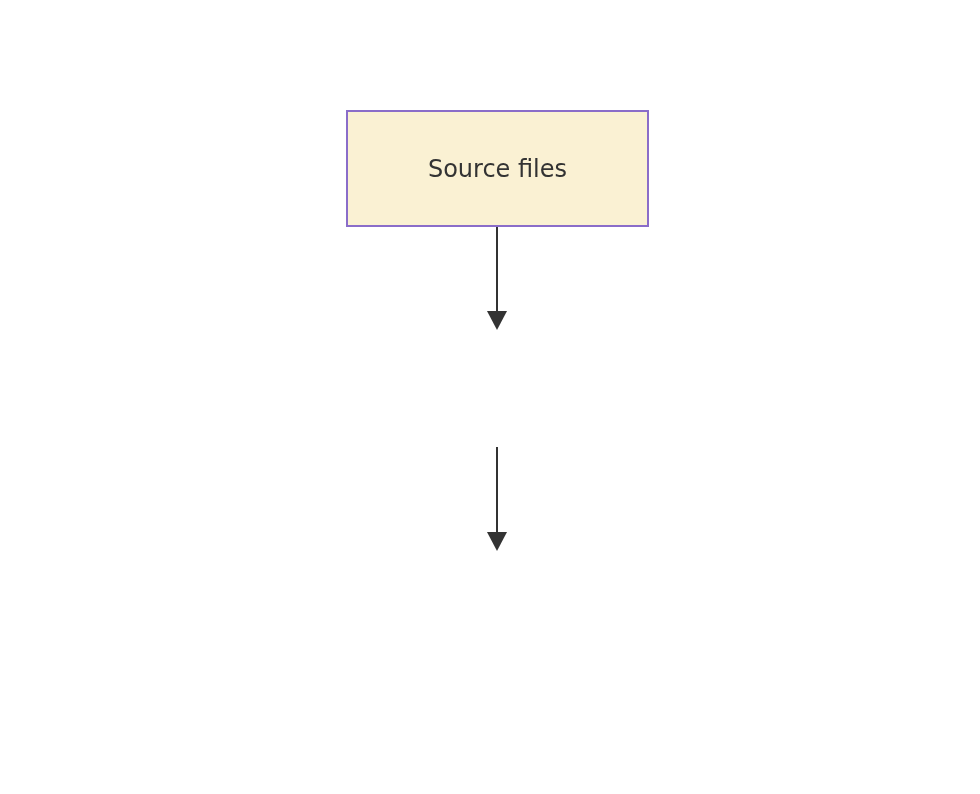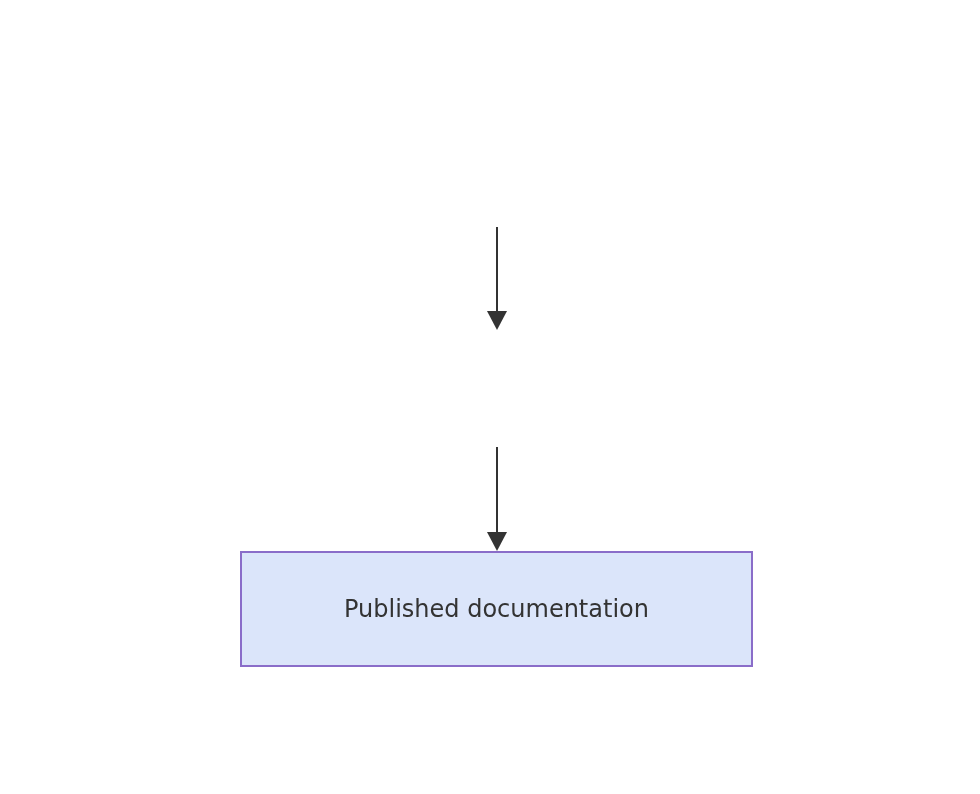--- a/index.html
+++ b/index.html
@@ -47,19 +47,19 @@
     <g>
       <line x1="497" y1="227" x2="497" y2="314" stroke-width="2" stroke="#333333"></line>
       <polygon points="487,311 507,311 497,330" fill="#333333"></polygon>
     </g>
     <g>
       <line x1="497" y1="447" x2="497" y2="535" stroke-width="2" stroke="#333333"></line>
       <polygon points="487,532 507,532 497,551" fill="#333333"></polygon>
     </g>
   </svg>
 
+  <div class="node node-source" style="background-color: rgb(250, 241, 211); border-color: rgb(138, 109, 201);">
+    <span class="node-label">Source files</span>
+  </div>
 
 
-  <div class="node node-published" style="background-color: rgb(219, 229, 250); border-color: rgb(138, 109, 201);">
-    <span class="node-label">Published documentation</span>
-  </div>
 
 </div>
 
 </body></html>

